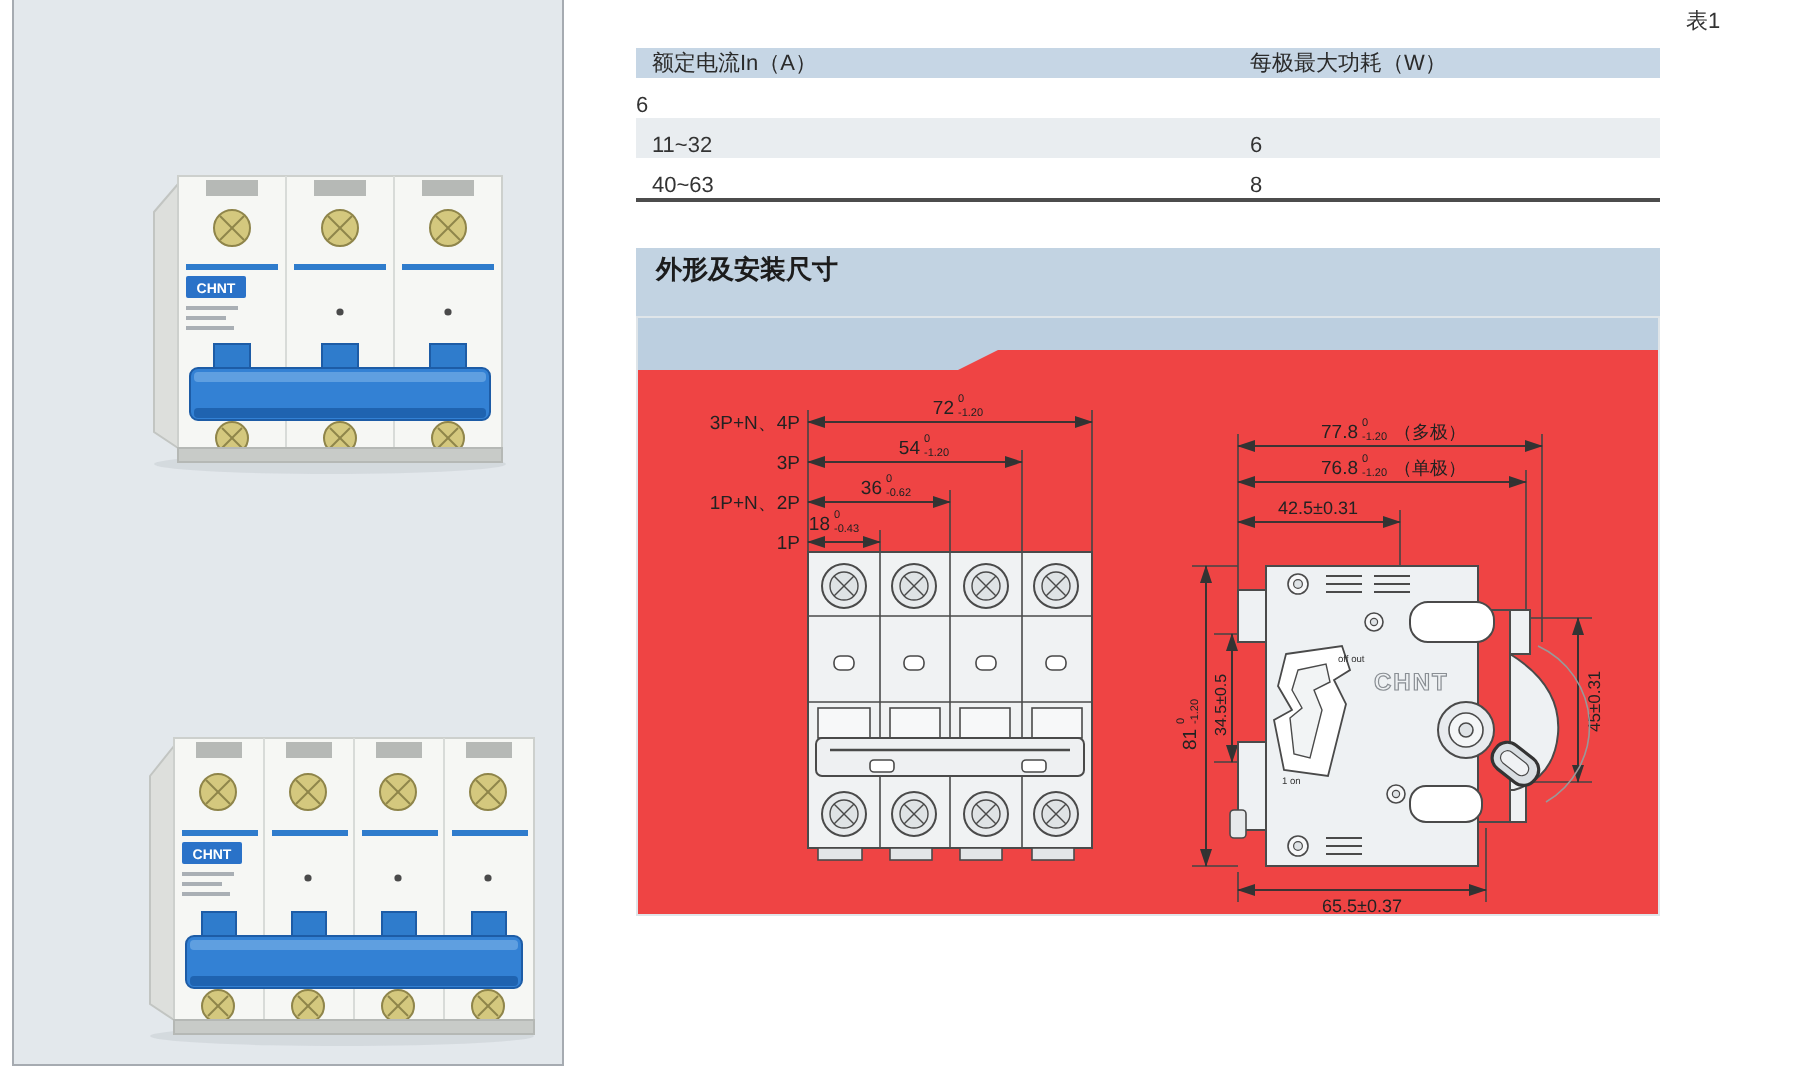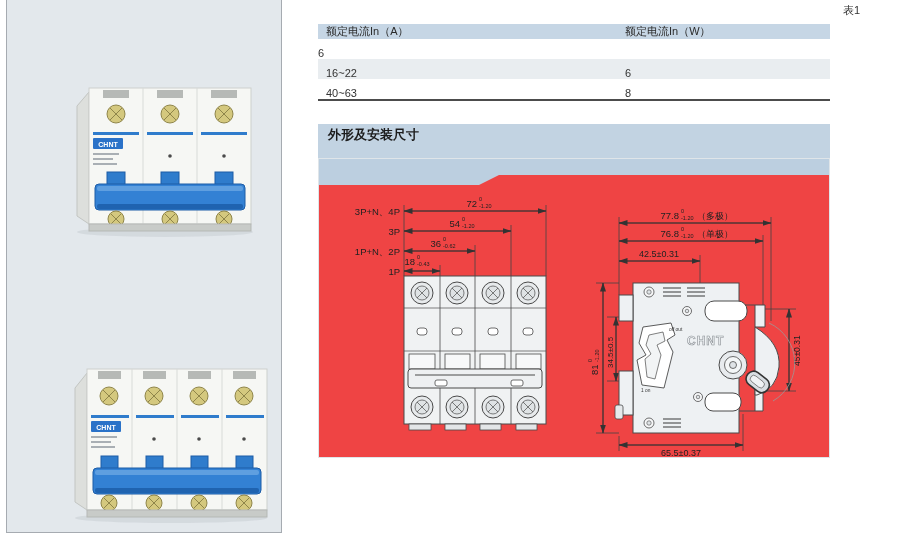--- a/index.html
+++ b/index.html
@@ -164,27 +164,27 @@
     </g>
     <rect x="30" y="154" width="180" height="7" fill="#c8cbc8" stroke="#b5b8b5"></rect>
   </svg>
 </div>
 
 <div class="table-tag">表1</div>
 
 <div class="spec-table">
   <div class="t-row t-head">
     <div class="t-c1">额定电流In（A）</div>
-    <div class="t-c2">额定电流In（W）</div>
+    <div class="t-c2">每极最大功耗（W）</div>
   </div>
   <div class="t-row">
     <div class="t-c2">6</div>
   </div>
   <div class="t-row t-alt">
-    <div class="t-c1">16~22</div>
+    <div class="t-c1">11~32</div>
     <div class="t-c2">6</div>
   </div>
   <div class="t-row t-last">
     <div class="t-c1">40~63</div>
     <div class="t-c2">8</div>
   </div>
 </div>
 
 <div class="section-bar">外形及安装尺寸</div>
 

